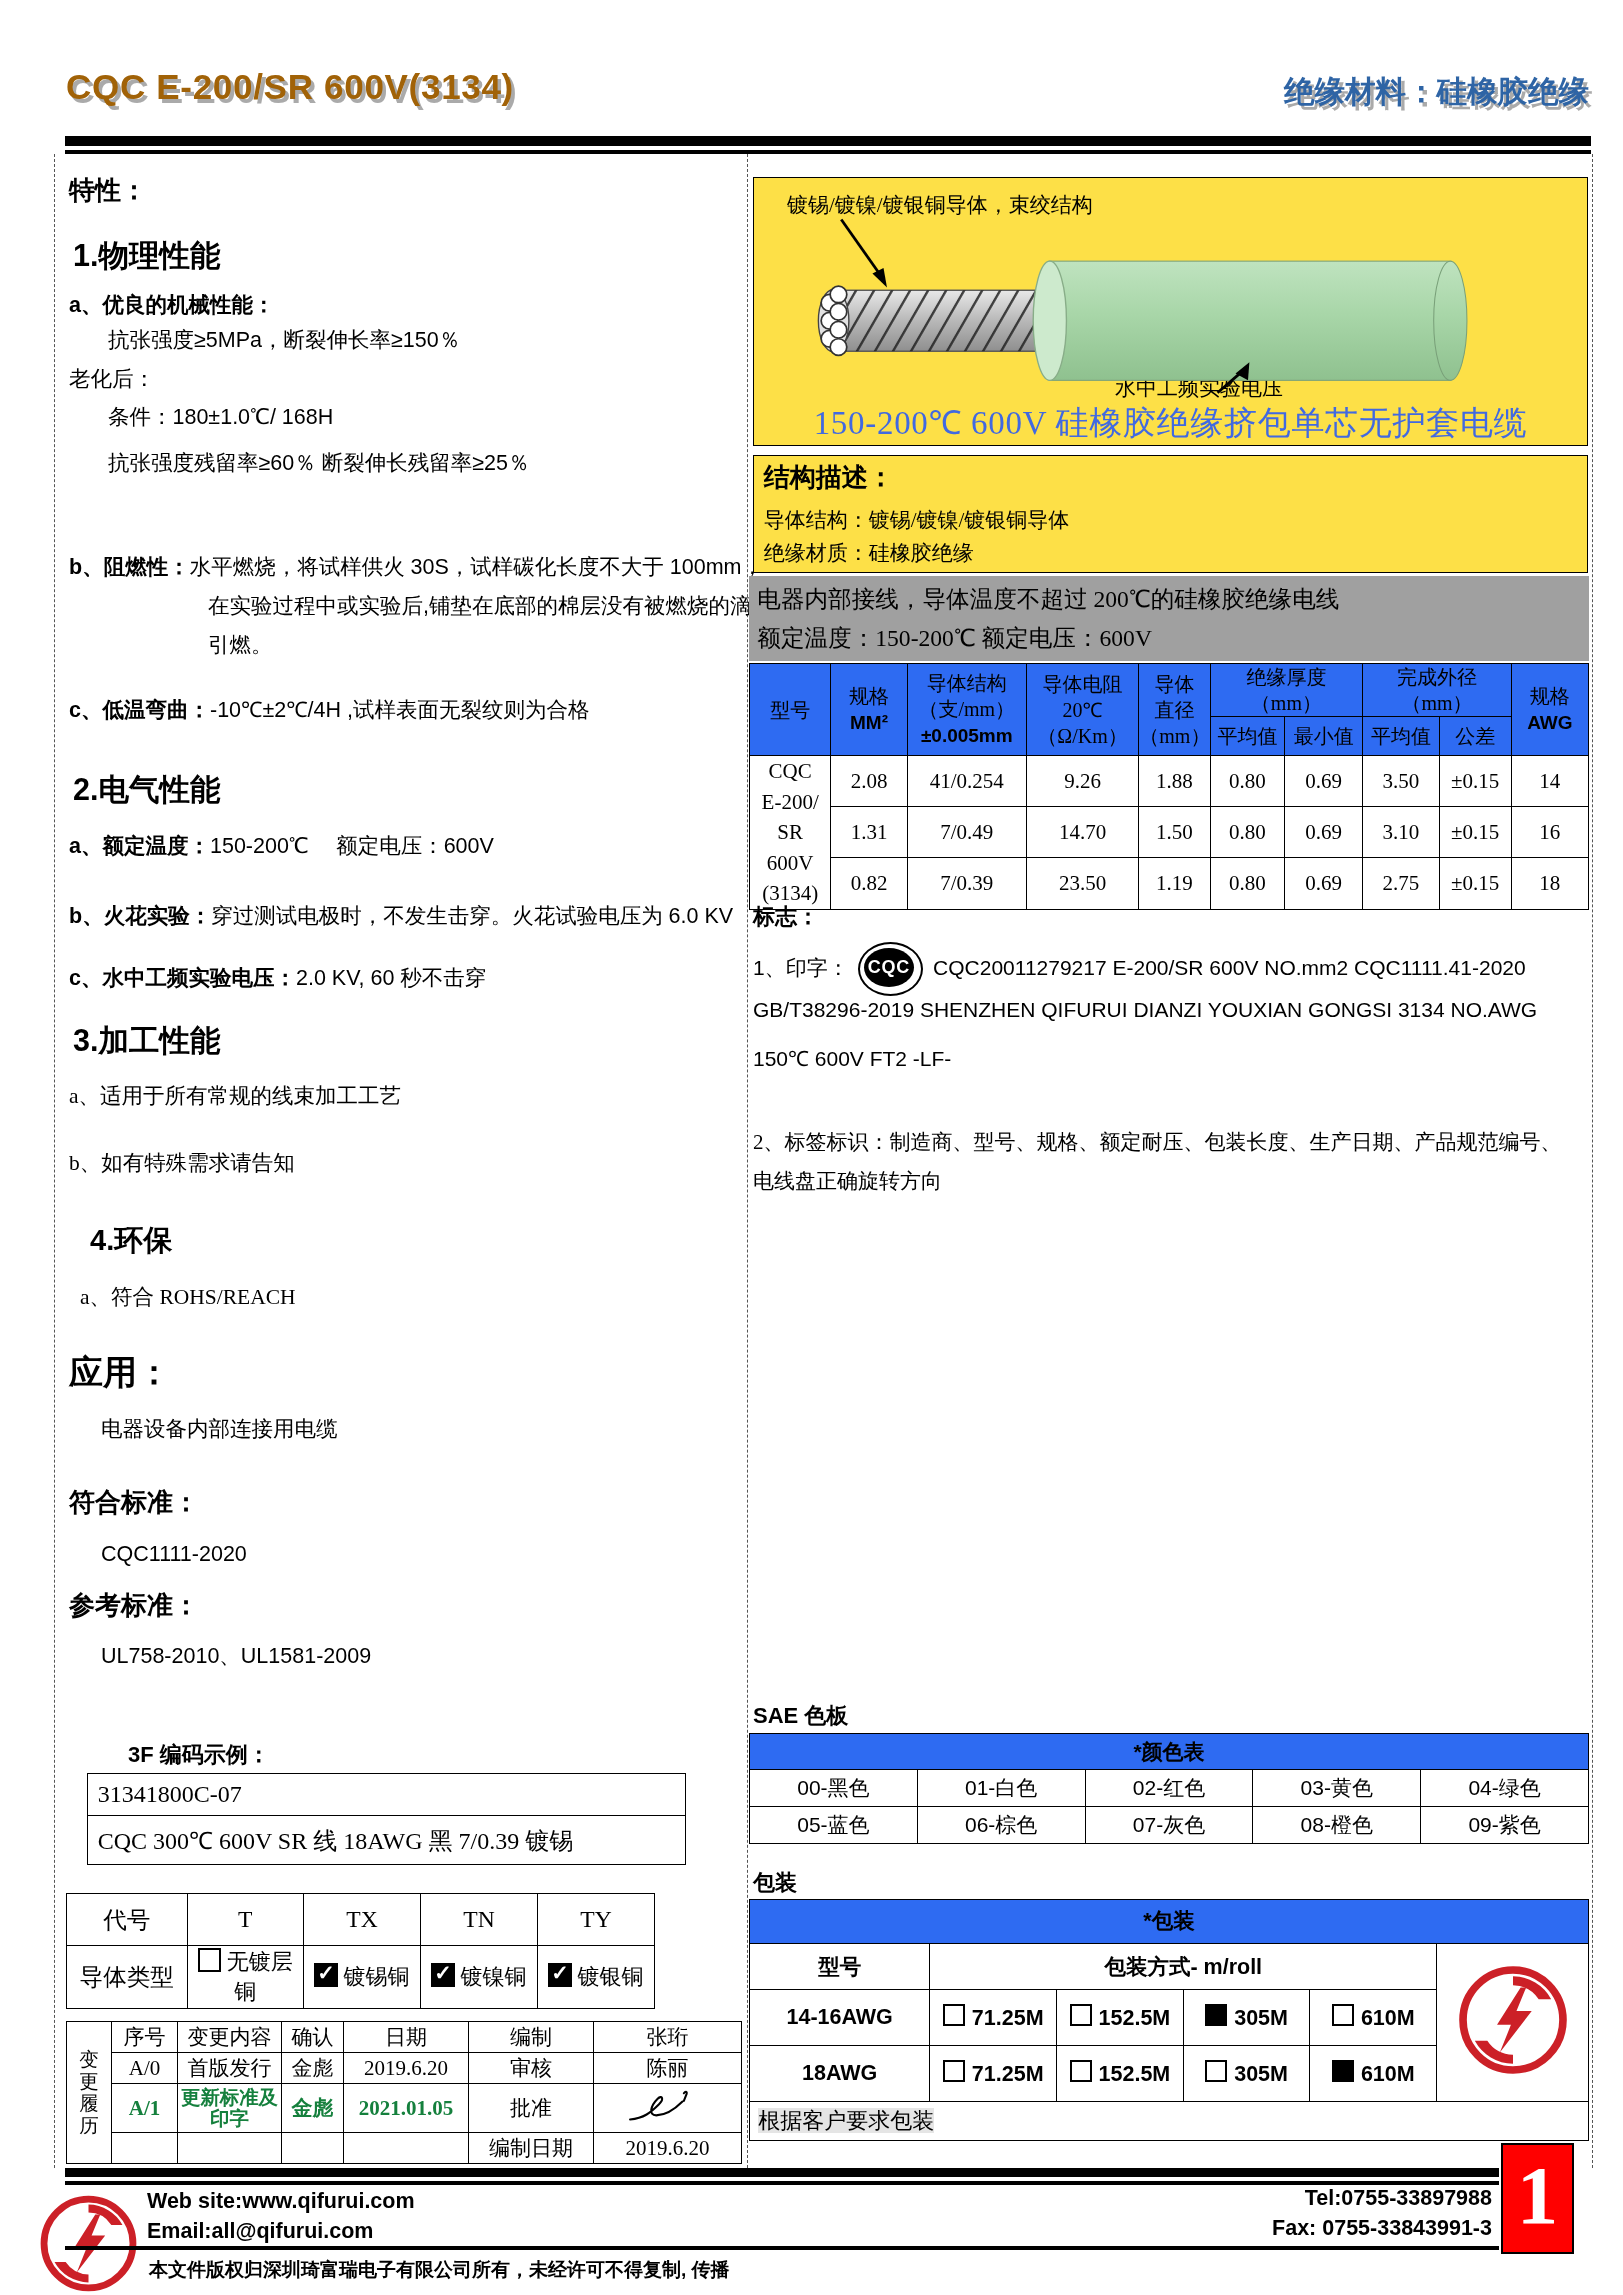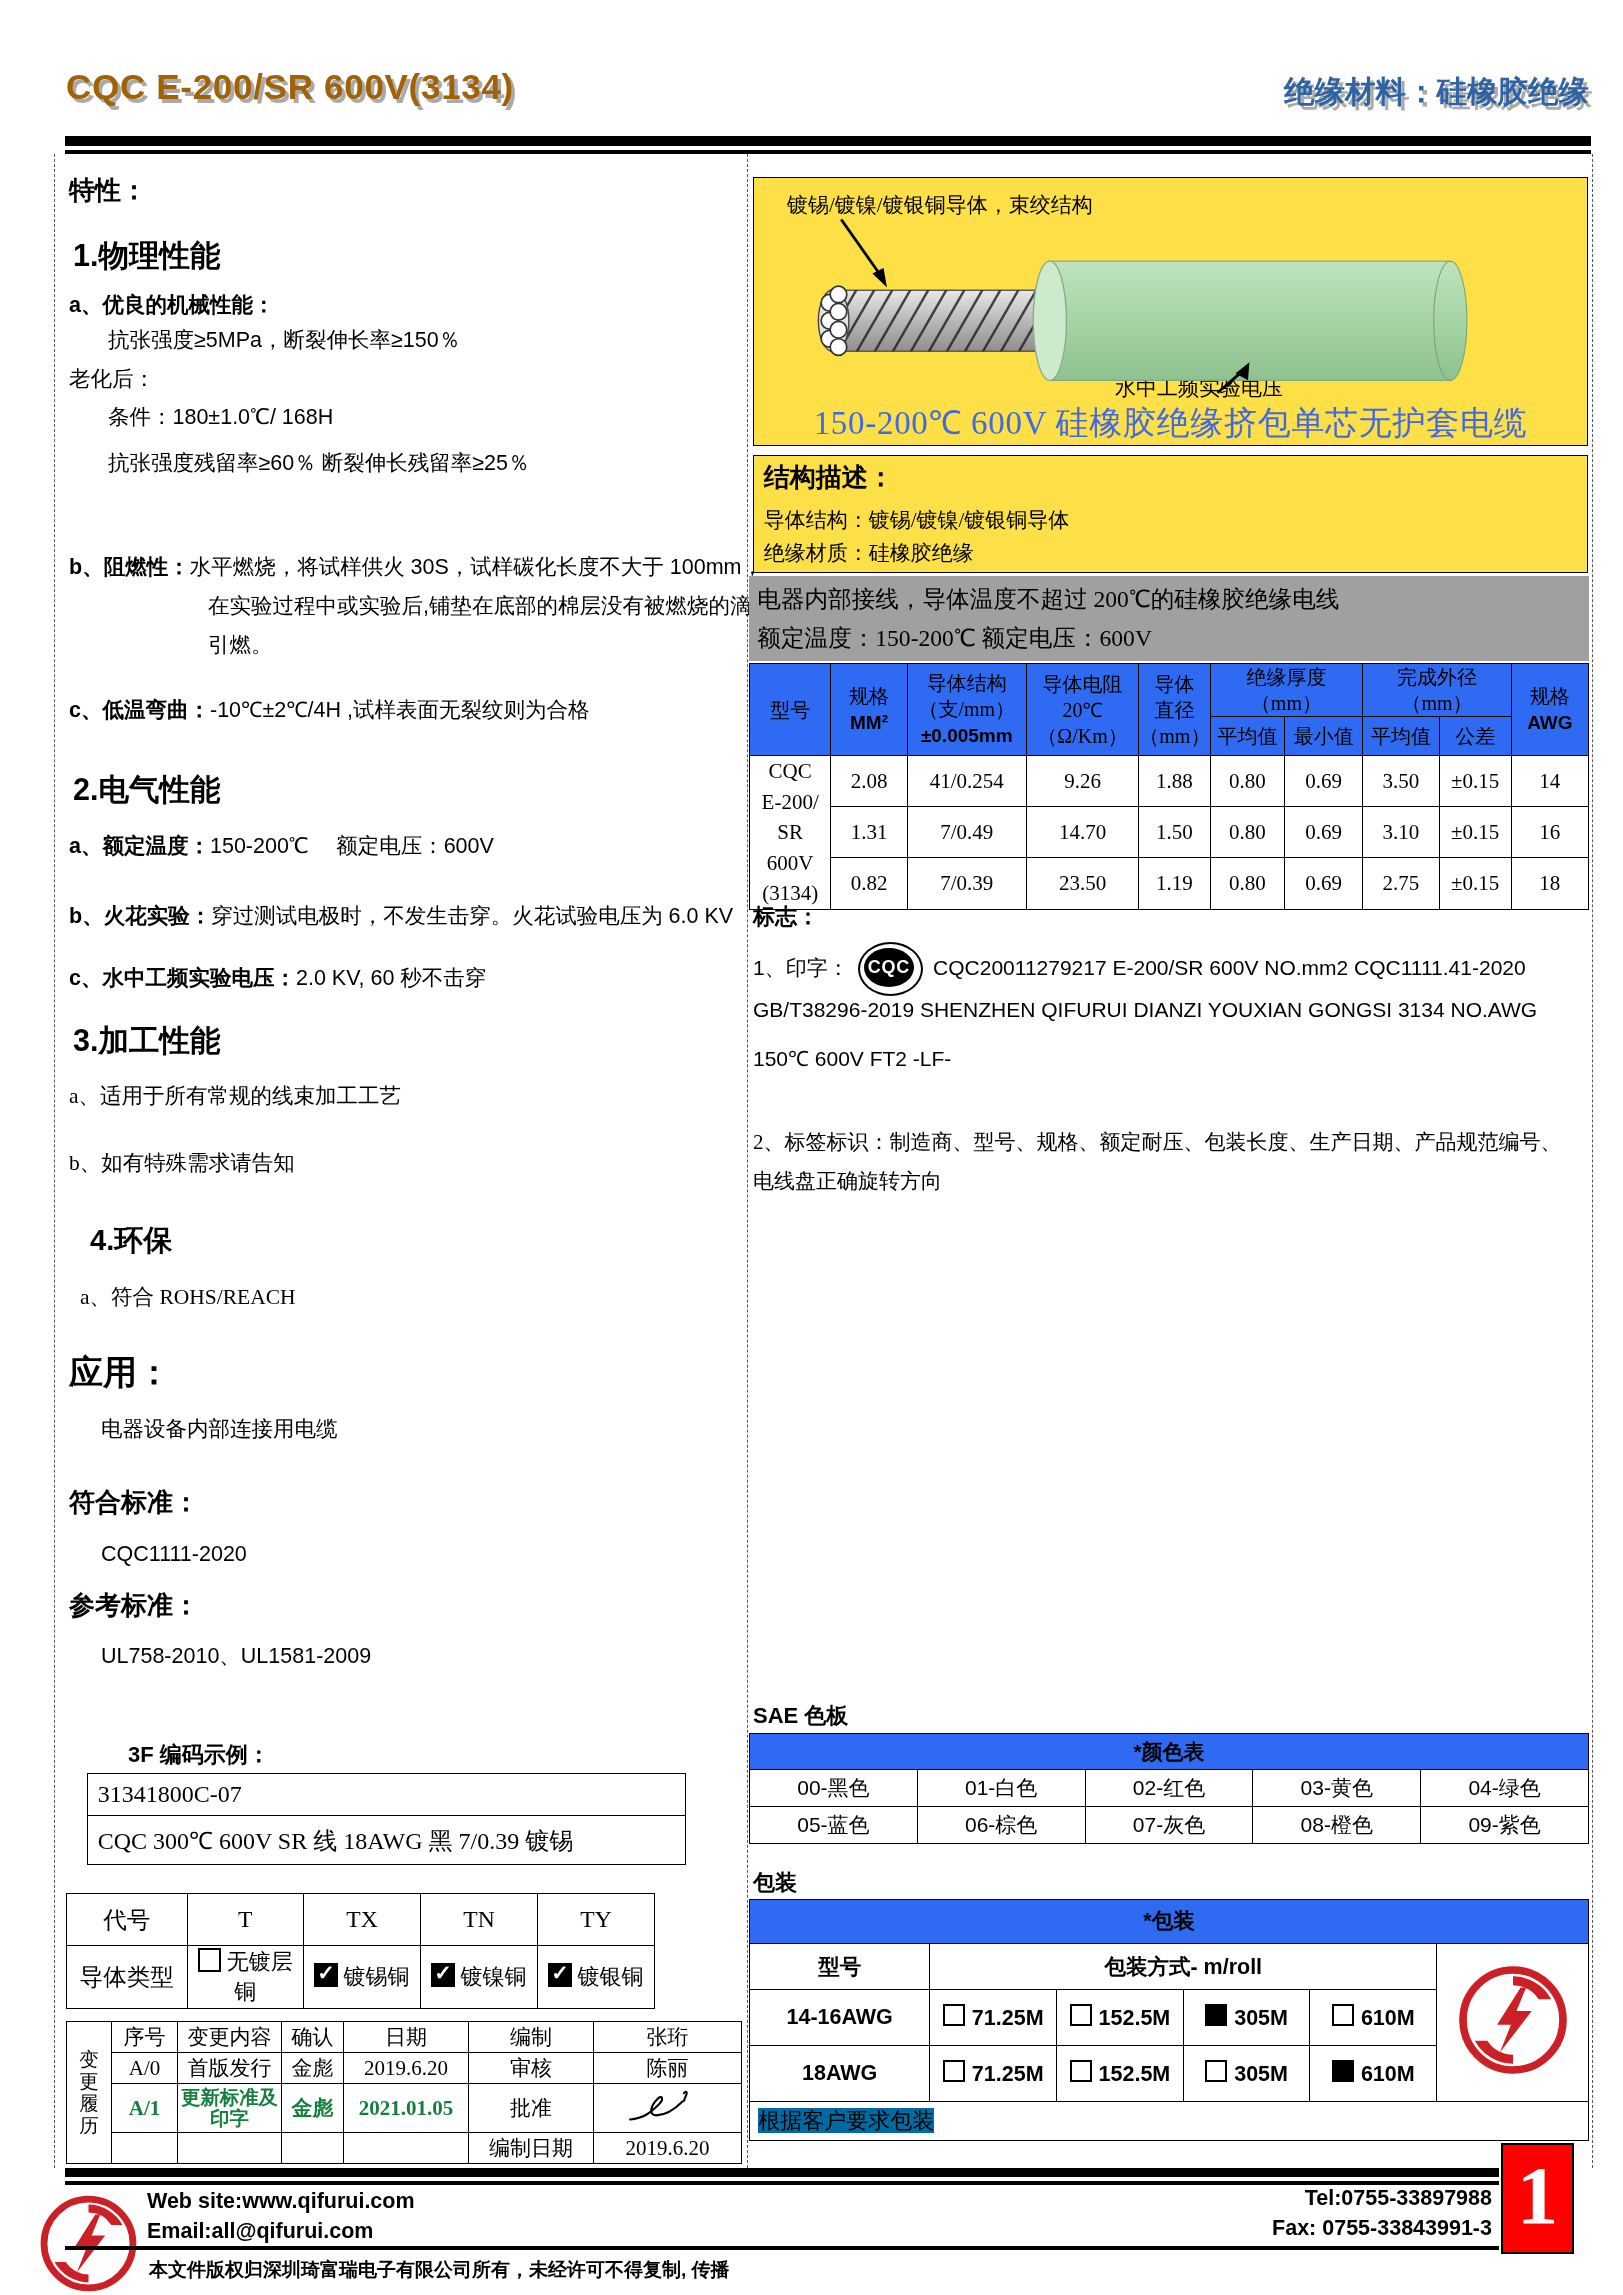--- a/index.html
+++ b/index.html
@@ -40,21 +40,21 @@
   .cqc-badge .in{position:absolute;left:3.5px;top:3.5px;width:50px;height:39px;border-radius:50%;background:#000;
                  color:#fff;font-weight:bold;font-size:18px;text-align:center;line-height:39px;letter-spacing:0.7px;}
   
   .blue-head{background:#2E6BF2;font-weight:bold;font-size:23px;text-align:center;}
   .sae{width:840px;table-layout:fixed;}
   .sae td{border:1.4px solid #000;text-align:center;font-size:21px;}
   .pk{width:840px;table-layout:fixed;border-radius:18px;}
   .pk td{border:1.4px solid #000;text-align:center;font-size:21.5px;font-weight:bold;}
   .psq{display:inline-block;width:18px;height:18px;border:2.1px solid #000;margin-right:7px;vertical-align:-1.4px;background:#fff;}
   .psq.checked{background:#000;}
-  .note-hl{background:#0369a1;font-weight:normal;font-family:"Liberation Serif",serif;font-size:22px;}
+  .note-hl{background:#e5e5e5;font-weight:normal;font-family:"Liberation Serif",serif;font-size:22px;}
   
   .codebox{border:1.4px solid #000;}
   .codebox .r1{border-bottom:1.4px solid #000;}
   .codebox div{padding:7px 9.7px;font-family:"Liberation Serif",serif;font-size:24px;white-space:nowrap;}
   .ct{width:589px;table-layout:fixed;}
   .ct td{border:1.4px solid #000;text-align:center;font-size:22px;height:49px;}
   .ct .hdc{font-family:"Liberation Serif",serif;font-size:23.6px;}
   .csq{display:inline-block;width:19.4px;height:19.4px;border:2.1px solid #000;background:#fff;position:relative;
        margin-right:5.6px;vertical-align:-2.8px;}
   .csq.checked{background:#000;}

